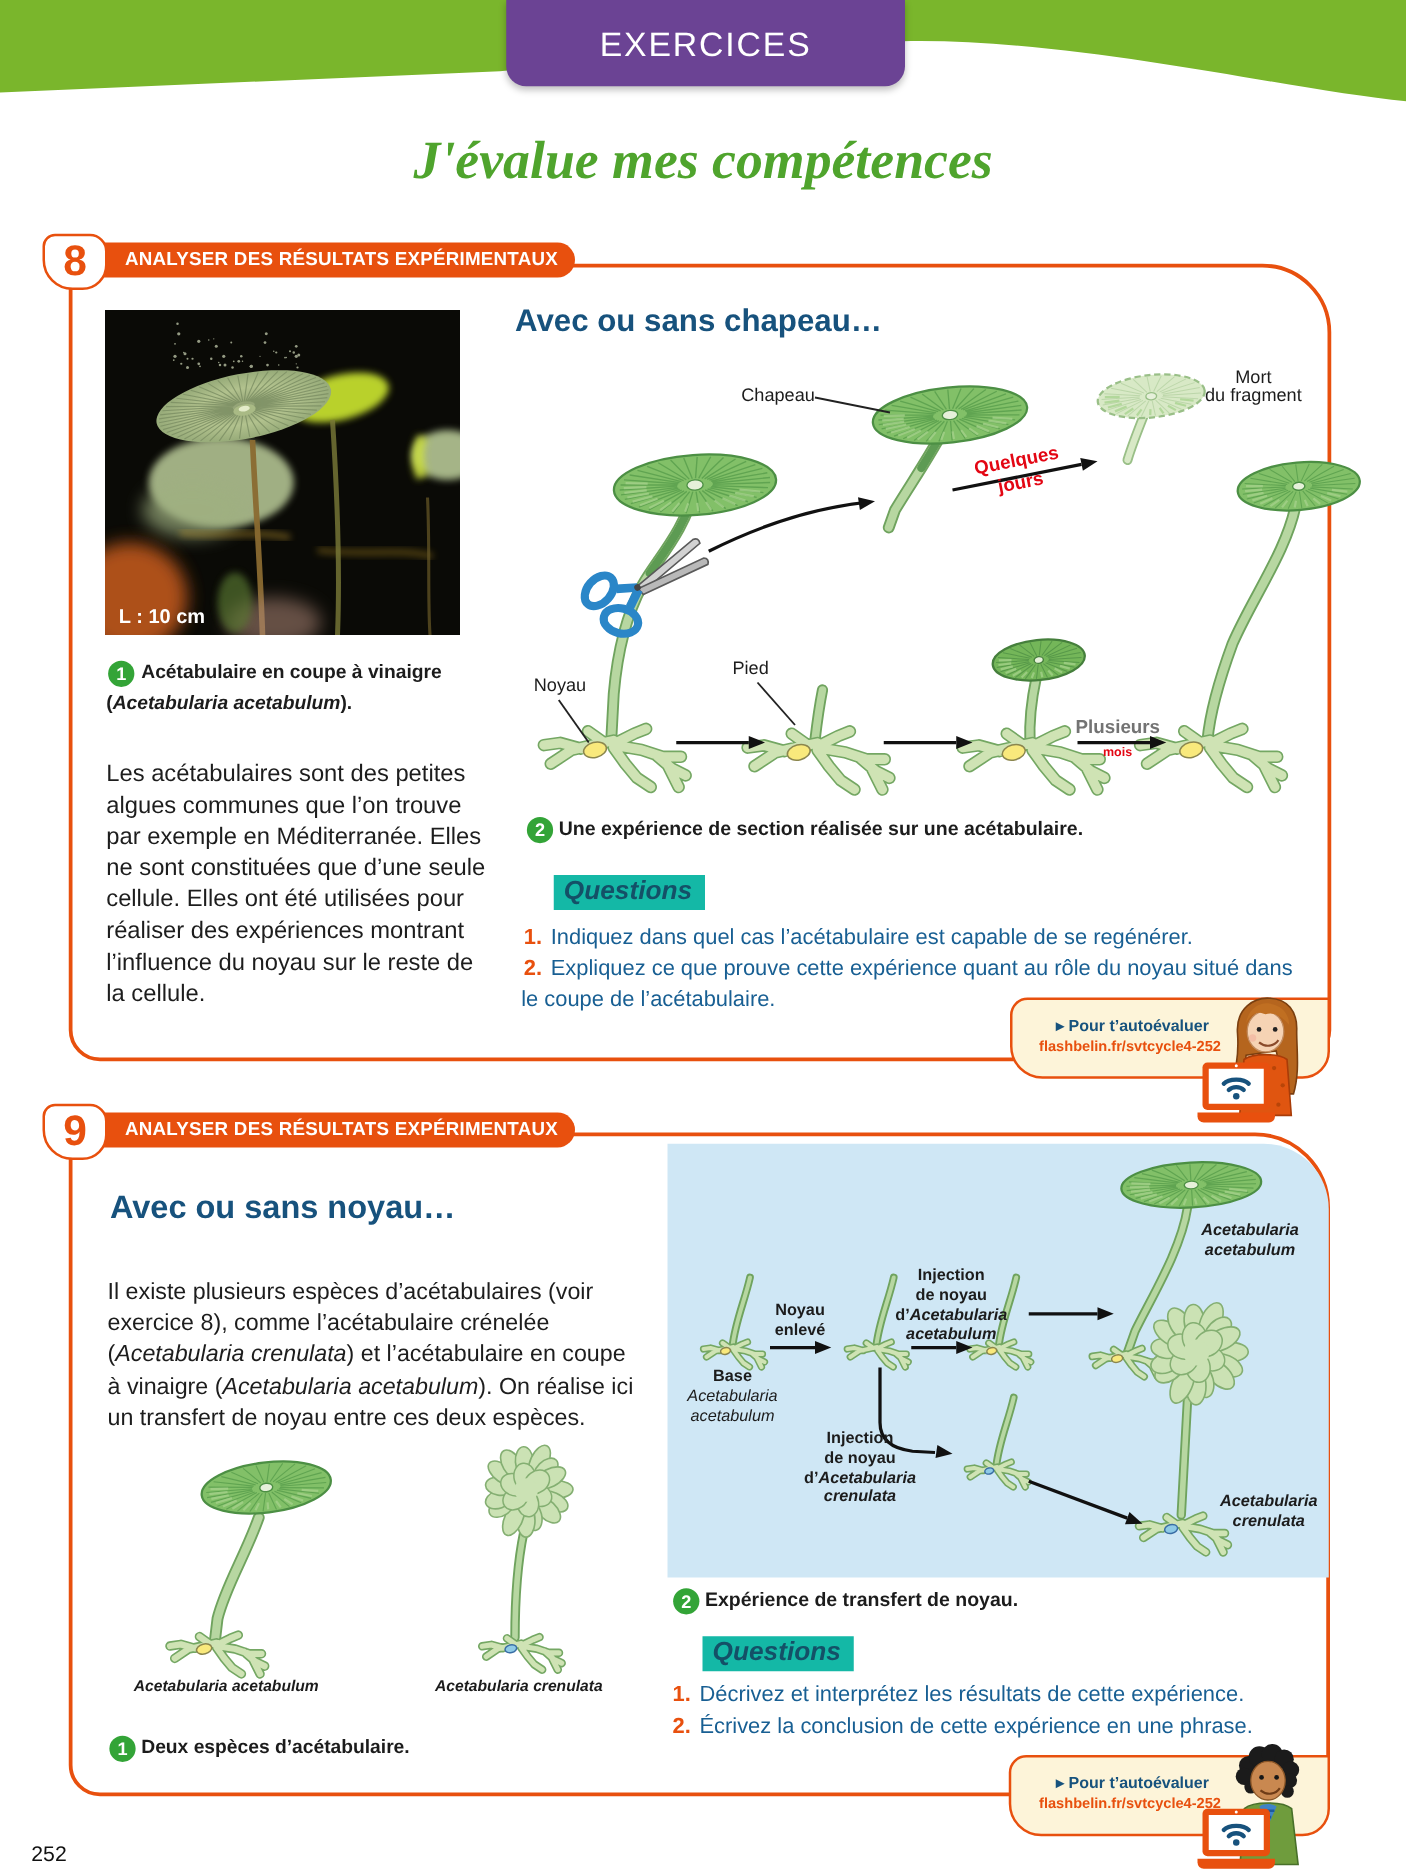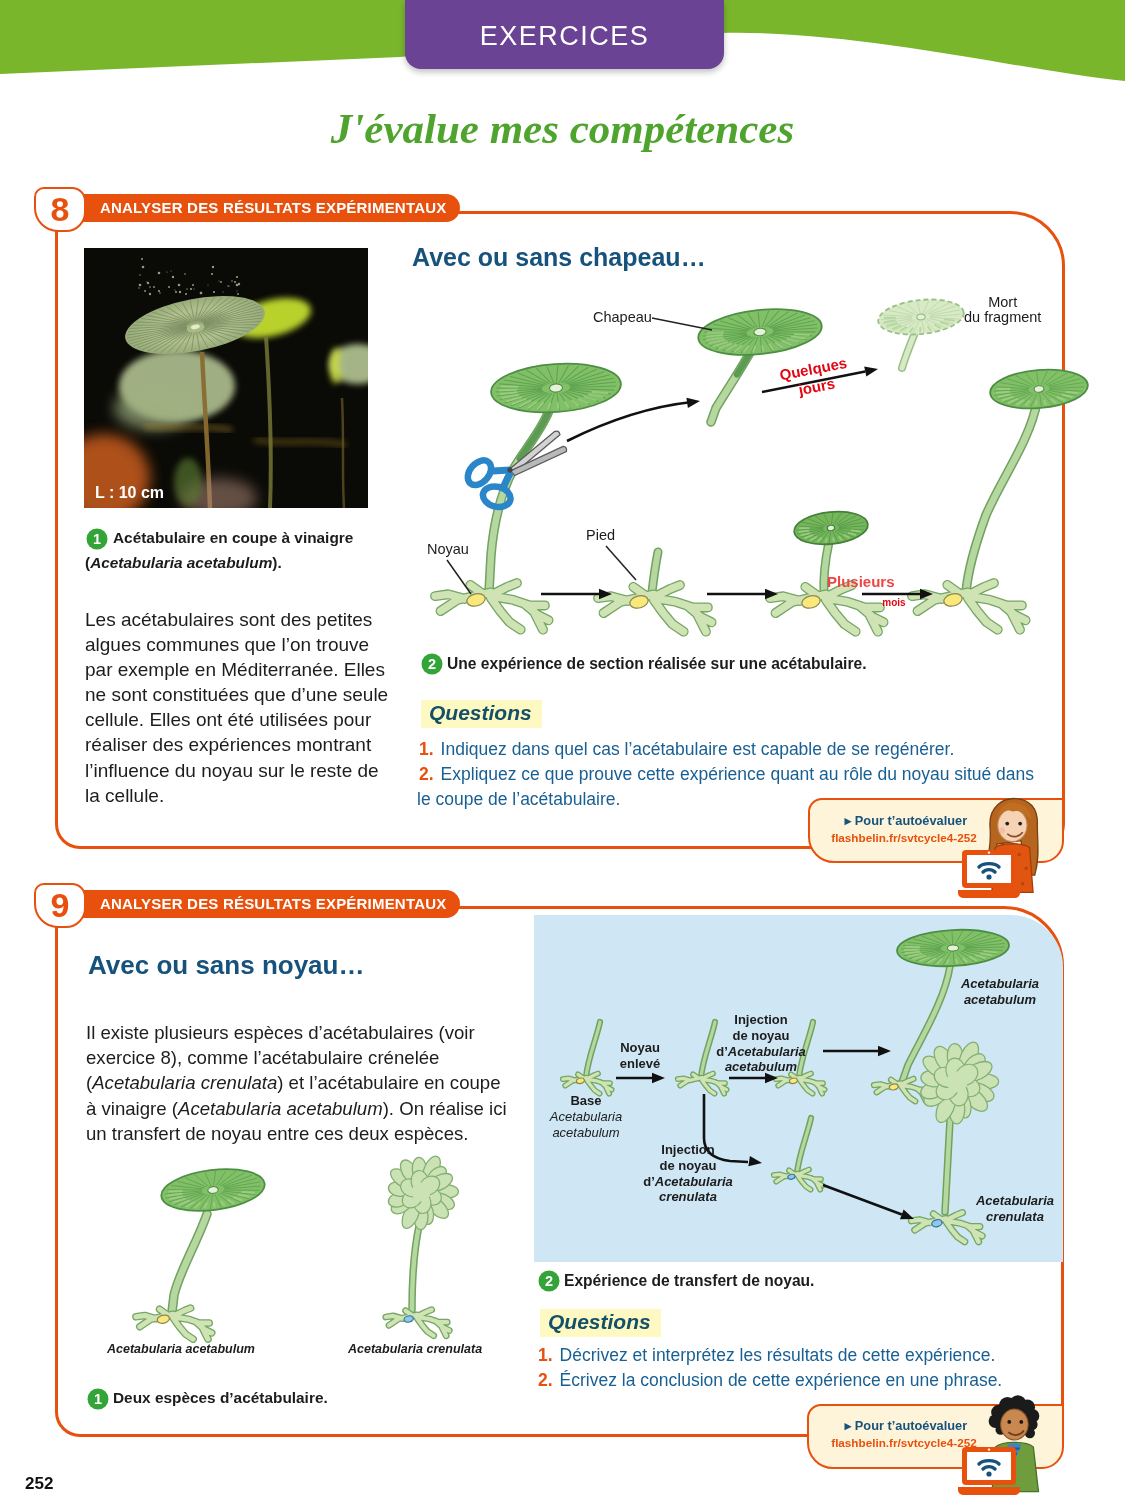--- a/index.html
+++ b/index.html
@@ -6,22 +6,22 @@
  font-family:"Liberation Sans",sans-serif;}
 .abs{position:absolute;}
 .exbox{position:absolute;border:3px solid #e8500e;background:#fff;}
 .banner{position:absolute;background:#e8500e;color:#fff;font-weight:bold;
  font-size:15px;letter-spacing:.2px;line-height:28px;padding:0 14px 0 20px;
  border-radius:0 14px 14px 0;height:28px;white-space:nowrap;}
 .badge{position:absolute;width:48px;height:41px;background:#fff;border:2.5px solid #e8500e;
  border-radius:10px 14px 20px 24px;color:#e8500e;font-weight:bold;font-size:34px;
  text-align:center;line-height:40px;}
 .h2blue{position:absolute;color:#17527d;font-weight:bold;white-space:nowrap;}
-.qtag{position:absolute;background:#fef9c3;color:#145067;font-weight:bold;
- font-style:italic;font-size:21px;padding:1px 10px 3px 8px;white-space:nowrap;}
+.qtag{position:absolute;background:#14b8a6;color:#145067;font-weight:bold;
+ font-style:italic;font-size:21px;padding:1px 10px 3px 8px;white-space:nowrap;margin-left:22px;}
 .qline{position:absolute;font-size:17.5px;color:#185f93;white-space:nowrap;}
 .qnum{color:#e8500e;font-weight:bold;margin-right:7px;}
 .cap1{position:absolute;font-weight:bold;font-size:15.4px;color:#1c1c1c;white-space:nowrap;}
 .lab{position:absolute;font-size:14.5px;color:#1c1c1c;white-space:nowrap;}
 .cream{position:absolute;background:#fdf4d9;border:2.5px solid #e8500e;}
 .autotx{font-weight:bold;font-size:16px;text-align:center;line-height:17px;}
 </style></head>
 <body>
 
 <svg class="abs" style="left:0;top:0" width="1125" height="95" viewBox="0 0 1125 95">
@@ -223,21 +223,21 @@
       </g>
       <circle r="2.6" fill="#444"></circle>
     </g>
   </svg>
 <div class="lab" style="left:593px;top:309px;">Chapeau</div>
 <div class="lab" style="left:964px;top:295px;line-height:15px;text-align:center;">Mort<br>du fragment</div>
 <div class="abs" style="left:772px;top:360px;width:86px;text-align:center;color:#e30613;
  font-weight:bold;font-size:15px;line-height:18px;transform:rotate(-11deg);">Quelques jours</div>
 <div class="lab" style="left:427px;top:541px;">Noyau</div>
 <div class="lab" style="left:586px;top:527px;">Pied</div>
-<div class="abs" style="left:827px;top:573px;width:68px;text-align:left;color:#ef4444;
+<div class="abs" style="left:860px;top:573px;width:68px;text-align:right;color:#737373;
  font-weight:bold;font-size:15px;">Plusieurs</div>
 <div class="abs" style="left:860px;top:597px;width:68px;text-align:center;color:#e30613;
  font-weight:bold;font-size:10px;">mois</div>
 <svg class="abs" style="left:420px;top:652px" width="26" height="24" viewBox="0 0 26 24">
     <circle cx="12" cy="12" r="10.5" fill="#33a437"></circle>
     <text x="12" y="17" text-anchor="middle" font-family="Liberation Sans, sans-serif" font-size="14.5" font-weight="bold" fill="#fff">2</text>
   </svg>
 <div class="cap1" style="left:447px;top:655px;font-size:15.6px;">Une expérience de section réalisée sur une acétabulaire.</div>
 
 <div class="qtag" style="left:421px;top:700px;">Questions</div>
@@ -471,13 +471,13 @@
       <rect x="9" y="5" width="44" height="28" fill="#fff"></rect>
       <g stroke="#17527d" stroke-width="3.4" fill="none" stroke-linecap="round">
         <path d="M21,17 C25,12.5 37,12.5 41,17"></path>
         <path d="M25,22 C28,18.8 34,18.8 37,22"></path>
       </g>
       <circle cx="31" cy="27" r="2.6" fill="#17527d"></circle>
       <circle cx="31" cy="2.6" r="1.2" fill="#fff"></circle>
       <path d="M0,40 h62 v3 a5,5 0 0 1 -5,5 h-52 a5,5 0 0 1 -5,-5 z" fill="#e8500e"></path>
     </g>
 </svg>
-<div class="abs" style="left:25px;top:1474px;font-weight:bold;font-size:17px;color:#111;">252</div>
+<div class="abs" style="left:25px;top:1474px;font-weight:normal;font-size:17px;color:#111;">252</div>
 
 </body></html>

